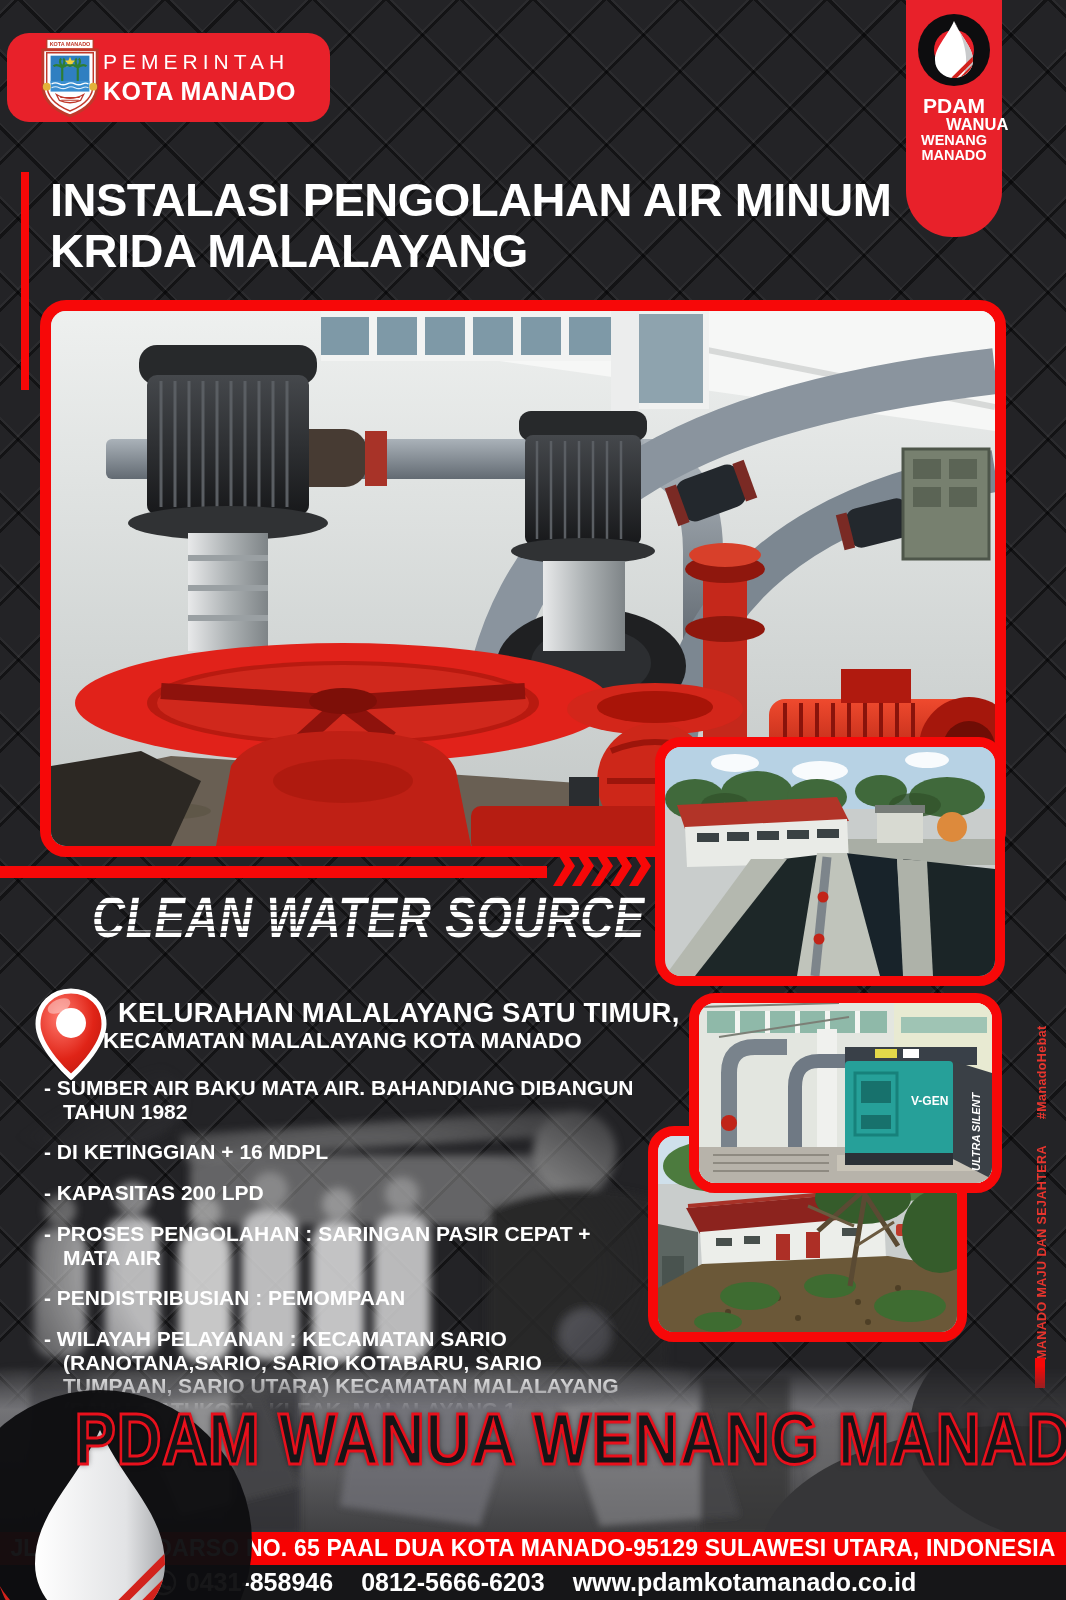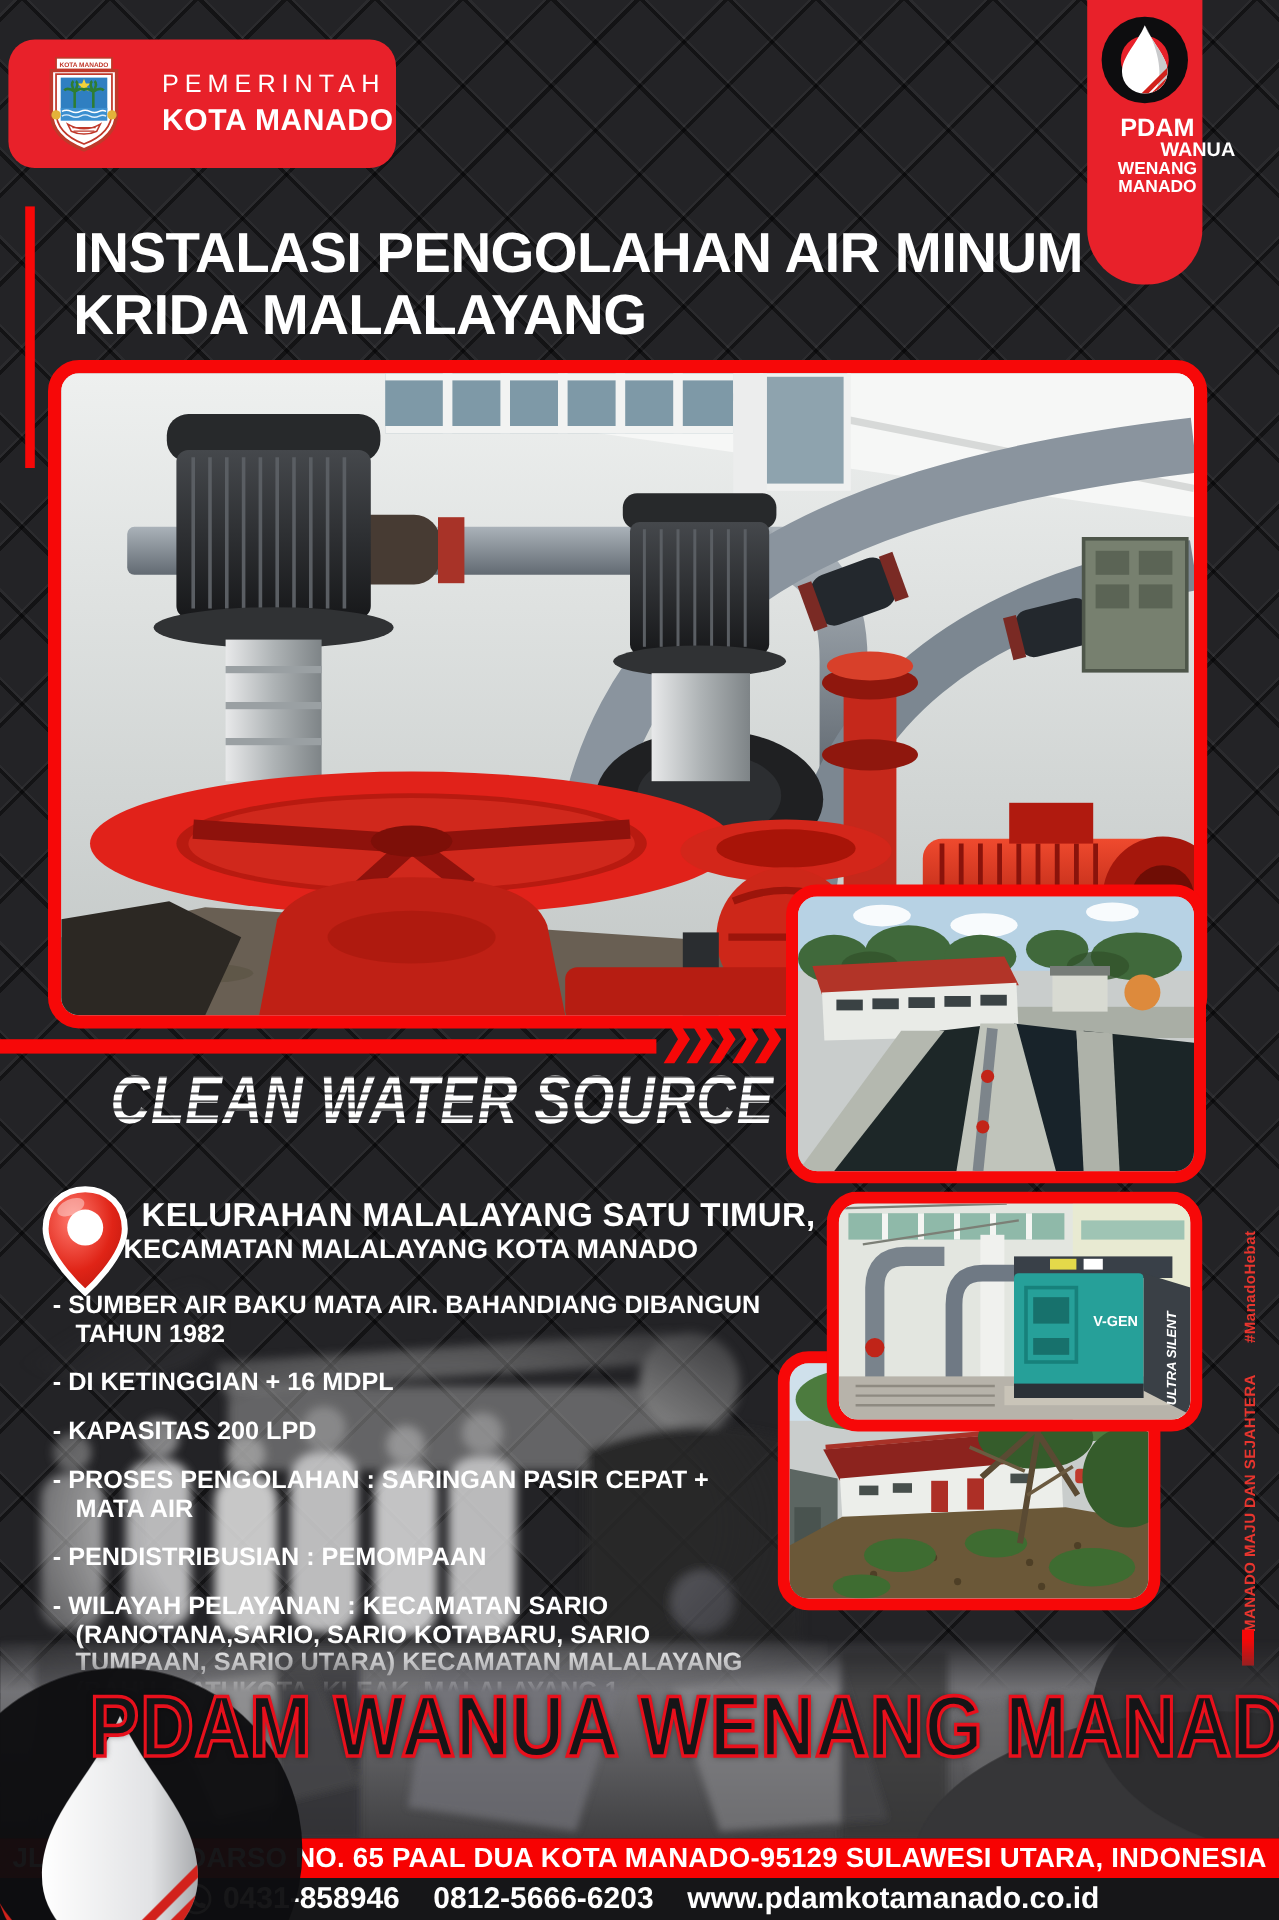--- a/index.html
+++ b/index.html
@@ -7,27 +7,27 @@
   .poster{
     position:relative;width:1066px;height:1600px;overflow:hidden;
     font-family:"Liberation Sans","DejaVu Sans",sans-serif;
     background-color:#232326;
     background-image:
       repeating-linear-gradient(45deg, rgba(0,0,0,.45) 0 3px, rgba(255,255,255,.035) 3px 5px, transparent 5px 52px),
       repeating-linear-gradient(-45deg, rgba(0,0,0,.45) 0 3px, rgba(255,255,255,.035) 3px 5px, transparent 5px 52px);
   }
   .abs{position:absolute;}
   
-  .gov-badge{left:7px;top:33px;width:323px;height:107px;background:#e8212a;border-radius:22px;
-    display:flex;align-items:center;gap:32px;padding-left:30px;z-index:3;}
+  .gov-badge{left:7px;top:33px;width:323px;height:89px;background:#e8212a;border-radius:22px;
+    display:flex;align-items:center;gap:0;padding-left:30px;z-index:3;}
   .gov-badge .t1{color:#fff;font-size:21px;letter-spacing:5px;font-weight:400;}
   .gov-badge .t2{color:#fff;font-size:25px;letter-spacing:.5px;font-weight:800;margin-top:3px;}
   .ribbon{left:906px;top:0;width:96px;height:237px;background:#e8212a;
     border-radius:0 0 46px 46px;text-align:center;z-index:3;}
-  .ribbon .words{margin-top:4px;color:#fff;font-weight:800;line-height:1.02;margin-left:21px;}
+  .ribbon .words{margin-top:4px;color:#fff;font-weight:800;line-height:1.02;}
   .ribbon .w1{font-size:21px;}
   .ribbon .w2{font-size:16.5px;padding-left:40px;}
   .ribbon .w3{font-size:14.5px;}
   .ribbon .w4{font-size:14.5px;}
   .title-bar{left:21px;top:172px;width:8px;height:218px;background:#f70808;}
   .title{left:50px;top:174px;width:880px;color:#fff;font-size:47px;font-weight:800;
     line-height:1.09;letter-spacing:-.5px;}
   .title span{display:block;}
   
   .photo-frame{border:11px solid #f70808;border-radius:26px;overflow:hidden;background:#c9cdcc;z-index:2;}
@@ -129,21 +129,21 @@
     </svg>
     <div class="words">
       <div class="w1">PDAM</div>
       <div class="w2">WANUA</div>
       <div class="w3">WENANG</div>
       <div class="w4">MANADO</div>
     </div>
   </div>
 
   <div class="abs title-bar"></div>
-  <h1 class="abs title" style="margin:11px">
+  <h1 class="abs title" style="margin:0">
     <span>INSTALASI PENGOLAHAN AIR MINUM</span>
     <span>KRIDA MALALAYANG</span>
   </h1>
 
   <div class="abs photo-frame main-photo">
     <svg viewBox="0 0 944 535" preserveAspectRatio="none">
       <defs>
         <linearGradient id="wallg" x1="0" y1="0" x2="0" y2="1">
             <stop offset="0" stop-color="#eef0ef"></stop>
             <stop offset="1" stop-color="#c2c7c6"></stop>

